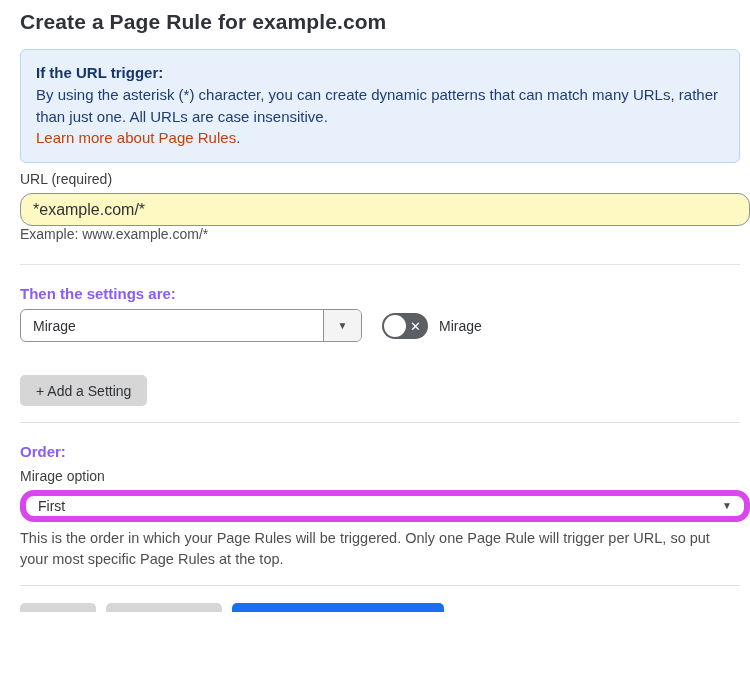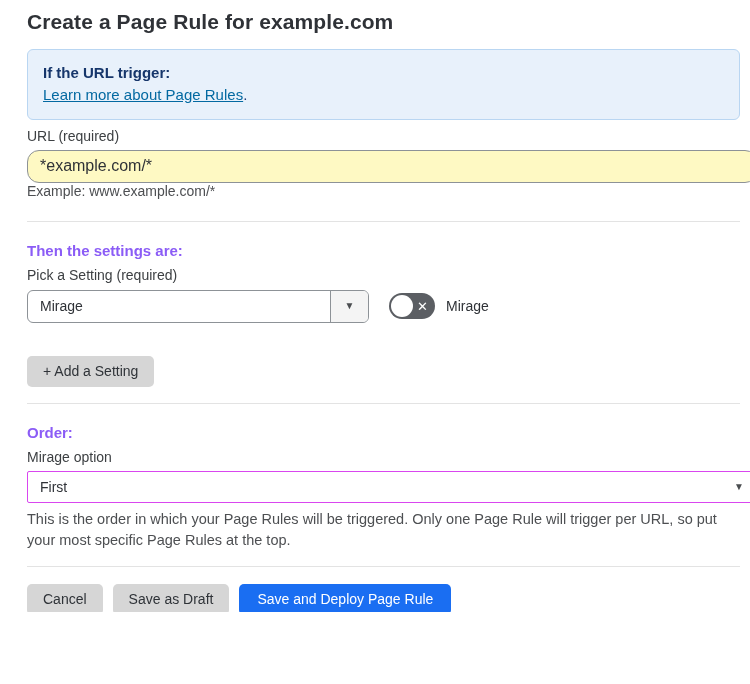--- a/index.html
+++ b/index.html
@@ -4,21 +4,21 @@
 <style>
   * { box-sizing: border-box; margin: 0; padding: 0; }
   html, body {
     background: #ffffff;
     font-family: "Liberation Sans", "DejaVu Sans", sans-serif;
     color: #2f3237;
   }
   .container {
     width: 750px;
     height: 612px;
-    padding: 8px 10px 10px 27px;
+    padding: 8px 10px 10px 20px;
     background: #ffffff;
   }
   .page-title {
     font-size: 21px;
     font-weight: 700;
     color: #2f3237;
     letter-spacing: 0.1px;
     margin-top: 2px;
   }
   .info-box {
@@ -31,22 +31,21 @@
     line-height: 1.45;
     color: #1d3c78;
   }
   .info-heading {
     font-weight: 700;
     color: #16366b;
     font-size: 15px;
   }
   .info-body { color: #1d3c78; }
   .info-link {
-    color: #0369a1;
-    text-decoration: underline;
+    color: #c2410c;
     cursor: pointer;
     margin-top: 36px;
   }
   .info-link-suffix { color: #1d3c78; }
 
   .field-label {
     margin-top: 8px;
     font-size: 14px;
     color: #3d4043;
   }
@@ -167,22 +166,22 @@
   .btn-blue {
     background: #1a6ef2;
     color: #ffffff;
     padding: 0 18px;
   }
   .add-setting-btn { margin-top: 33px; }
   .full-select {
     margin-top: 6px;
     width: 730px;
     height: 32px;
-    border: 1px solid #d946ef;
-    border-radius: 2px;
+    border: 6px solid #d946ef;
+    border-radius: 14px;
     background: #ffffff;
     display: flex;
     align-items: center;
     justify-content: space-between;
     padding: 0 12px;
     font-size: 14px;
     color: #2f3237;
     cursor: pointer;
   }
   .order-helper {
@@ -200,34 +199,34 @@
 </style>
 </head>
 <body>
 
 <div class="container">
 
   <h1 class="page-title">Create a Page Rule for example.com</h1>
 
   <div class="info-box">
     <div class="info-heading">If the URL trigger:</div>
+    <div class="info-body">By using the asterisk (*) character, you can create dynamic patterns that can match many URLs, rather than just one. All URLs are case insensitive.</div>
     <div>
       <a class="info-link">Learn more about Page Rules</a><span class="info-link-suffix">.</span>
     </div>
   </div>
 
   <div class="field-label">URL (required)</div>
   <input class="text-input" type="text" value="*example.com/*" style="">
   <div class="helper-text">Example: www.example.com/*</div>
 
   <hr class="divider">
 
   <div class="section-heading">Then the settings are:</div>
 
-  <div class="field-label">Pick a Setting (required)</div>
 
   <div class="setting-row">
     <div class="select-box">
       <span class="select-value">Mirage</span>
       <span class="select-arrow-seg">
         <span class="arrow-glyph">▼</span>
       </span>
     </div>
     <div class="toggle">
       <span class="toggle-knob"></span>

